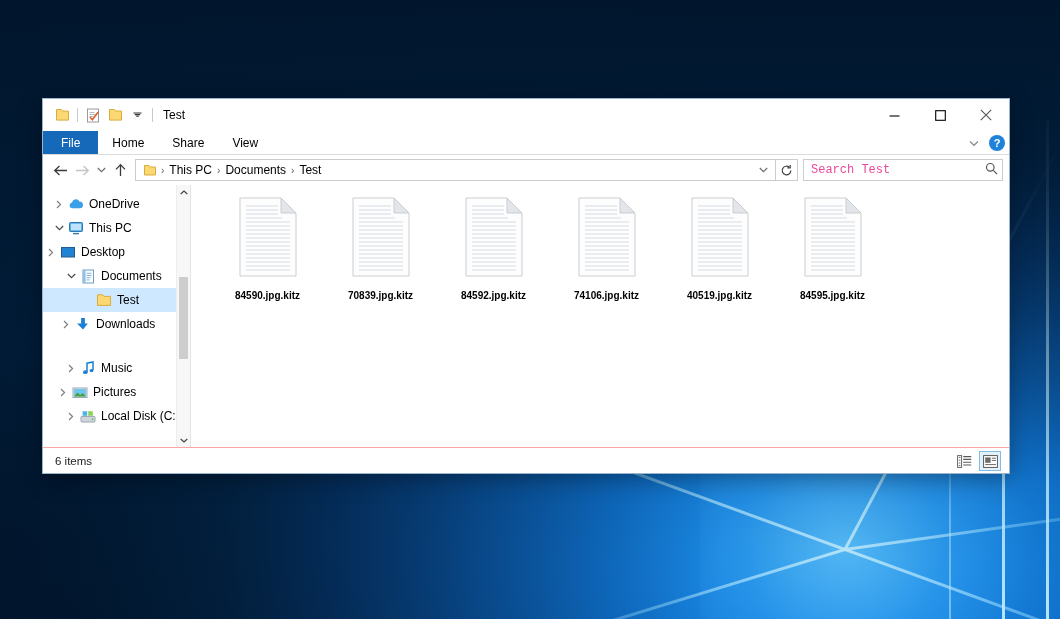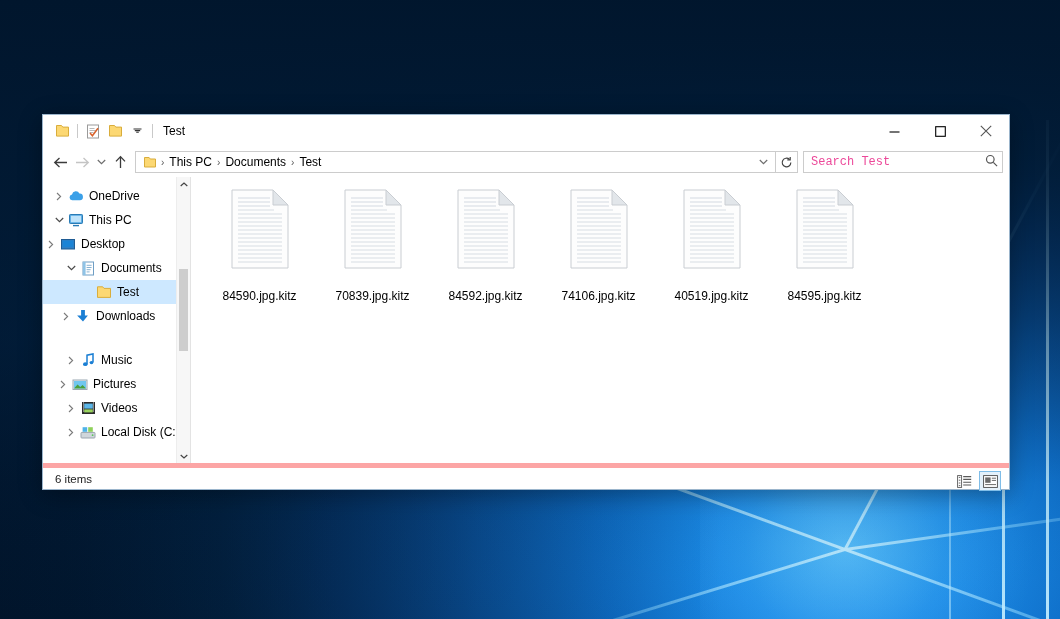--- a/index.html
+++ b/index.html
@@ -67,21 +67,21 @@
   .vbar.v3 { left: 949px; top: 436px; width: 2px; height: 183px; opacity: .55; }
   .glow {
     position: absolute; left: 700px; top: 400px; width: 360px; height: 300px;
     background: radial-gradient(circle at 145px 148px,
       rgba(160,225,255,0.34) 0%, rgba(120,200,250,0.12) 38%, rgba(0,0,0,0) 72%);
   }
 
   
   #explorer {
     position: absolute;
-    left: 42px; top: 114px;
+    left: 42px; top: 98px;
     width: 968px; height: 376px;
     background: #ffffff;
     border: 1px solid #9bb5cc;
     box-shadow: 0 5px 22px rgba(0,0,0,0.33);
     display: flex; flex-direction: column;
   }
 
   
   .titlebar {
     height: 32px; background: #ffffff;
@@ -162,21 +162,21 @@
     display: flex; align-items: center; justify-content: center;
   }
   .searchbox {
     width: 200px; height: 22px; margin-left: 5px;
     border: 1px solid #cccccc; background: #fff;
     display: flex; align-items: center; padding: 0 4px 0 7px;
   }
   .search-ph { flex: 1 1 auto; font-size: 12px; color: #ec4899; font-family: Liberation Mono, monospace; }
 
   
-  .wbody { flex: 1 1 auto; display: flex; min-height: 0; }
+  .wbody { flex: 1 1 auto; display: flex; min-height: 0; gap: 8px; }
 
   .sidebar {
     width: 148px; flex: 0 0 148px;
     background: #fff;
     border-right: 1px solid #e3e3e3;
     position: relative;
     overflow: hidden;
   }
   .tree { padding-top: 7px; }
   .trow {
@@ -212,28 +212,29 @@
     overflow: hidden;
   }
   .filegrid { display: flex; flex-wrap: wrap; }
   .fileitem {
     width: 113px; height: 128px;
     display: flex; flex-direction: column; align-items: center;
     padding-top: 4px;
   }
   .doc-icon { width: 64px; height: 80px; position: relative; }
   .fname {
-    font-size: 12px; color: #000; margin-top: 20px;
+    font-size: 10px; color: #000; margin-top: 13px;
     white-space: nowrap;
+    font-weight: bold;
   }
 
   
   .statusbar {
     height: 26px; flex: 0 0 26px;
-    border-top: 5px solid #fca5a5;
+    border-top: 1px solid #fca5a5;
     display: flex; align-items: center;
     padding: 0 6px 0 12px;
     background: #fff;
     position: relative;
   }
   .status-text { font-size: 11.5px; color: #222; }
   .viewbtns {
     position: absolute; right: 8px; top: 0; height: 26px;
     display: flex; align-items: center; gap: 4px;
   }
@@ -303,20 +304,34 @@
             </svg>
         </div>
         <div class="wc">
           <svg width="12" height="12" viewBox="0 0 12 12">
               <path d="M0.8 0.8l10.4 10.4M11.2 0.8L0.8 11.2" stroke="#555" stroke-width="1.1"></path>
             </svg>
         </div>
       </div>
     </div>
 
+    <div class="ribbonbar">
+      <div class="rtab file">File</div>
+      <div class="rtab">Home</div>
+      <div class="rtab">Share</div>
+      <div class="rtab">View</div>
+      <div class="ribbon-right">
+        <div style="width:18px;height:18px;display:flex;align-items:center;justify-content:center;">
+          <svg width="10" height="7" viewBox="0 0 10 7">
+              <path d="M1 1.5L5 5.3 9 1.5" fill="none" stroke="#8a8a8a" stroke-width="1.2"></path>
+            </svg>
+        </div>
+        <div class="help-btn">?</div>
+      </div>
+    </div>
 
     <div class="addressrow">
       <div class="navbtn">
         <svg width="15" height="13" viewBox="0 0 15 13">
           <path d="M14 6.5H2M6.5 2L1.7 6.5 6.5 11" fill="none" stroke="#3b3b3b" stroke-width="1.3"></path>
         </svg>
       </div>
       <div class="navbtn">
         <svg width="15" height="13" viewBox="0 0 15 13">
           <path d="M1 6.5h12M8.5 2l4.8 4.5L8.5 11" fill="none" stroke="#c4c4c4" stroke-width="1.3"></path>
@@ -487,36 +502,20 @@
             <span class="ticon">
               <svg width="16" height="13" viewBox="0 0 16 13">
                 <rect x="1" y="2" width="14" height="9.5" fill="#e9eef2" stroke="#9aa8b2"></rect>
                 <rect x="2" y="3" width="12" height="7.5" fill="#6fc6ef"></rect>
                 <path d="M2 10.5l3.6-4 2.6 2.6 2.4-2.2 3.4 3.6z" fill="#4aa03c"></path>
               </svg>
             </span>
             <span>Pictures</span>
           </div>
 
-          <div class="trow" style="padding-left:20px;">
-            <span class="twist">
-              <svg width="6" height="9" viewBox="0 0 6 9">
-                  <path d="M1 1l3.6 3.5L1 8" fill="none" stroke="#7b7b7b" stroke-width="1.1"></path>
-                </svg>
-            </span>
-            <span class="ticon">
-              <svg width="15" height="14" viewBox="0 0 15 14">
-                <rect x="1" y="1" width="13" height="12" fill="#2b2b2b"></rect>
-                <rect x="3.2" y="2.6" width="8.6" height="5" fill="#5bb6e8"></rect>
-                <rect x="3.2" y="8.4" width="8.6" height="3" fill="#9ad45f"></rect>
-                <path d="M2 2h1M2 4h1M2 6h1M2 8h1M2 10h1M12 2h1M12 4h1M12 6h1M12 8h1M12 10h1" stroke="#e8e8e8" stroke-width="1"></path>
-              </svg>
-            </span>
-            <span>Videos</span>
-          </div>
 
           <div class="trow" style="padding-left:20px;">
             <span class="twist">
               <svg width="6" height="9" viewBox="0 0 6 9">
                   <path d="M1 1l3.6 3.5L1 8" fill="none" stroke="#7b7b7b" stroke-width="1.1"></path>
                 </svg>
             </span>
             <span class="ticon">
               <svg width="16" height="13" viewBox="0 0 16 13">
                 <rect x="1" y="6.4" width="14" height="5.6" rx="0.8" fill="#cfd6db" stroke="#9aa5ae"></rect>

